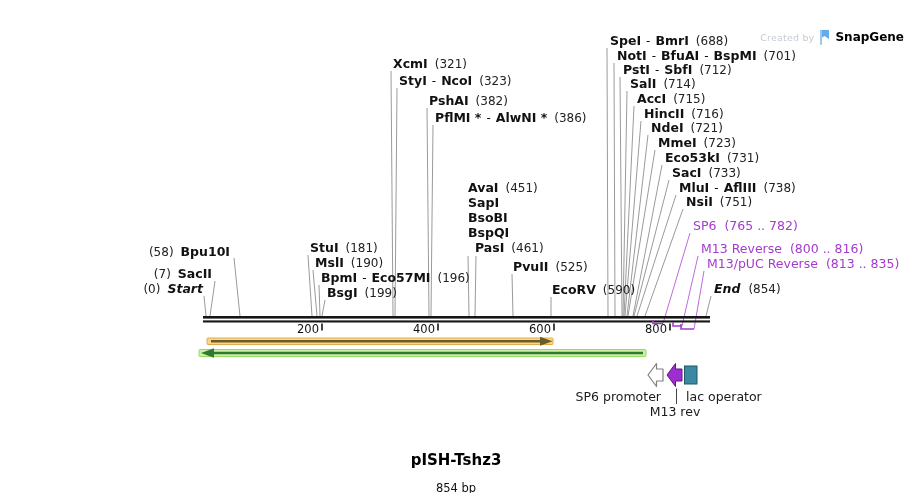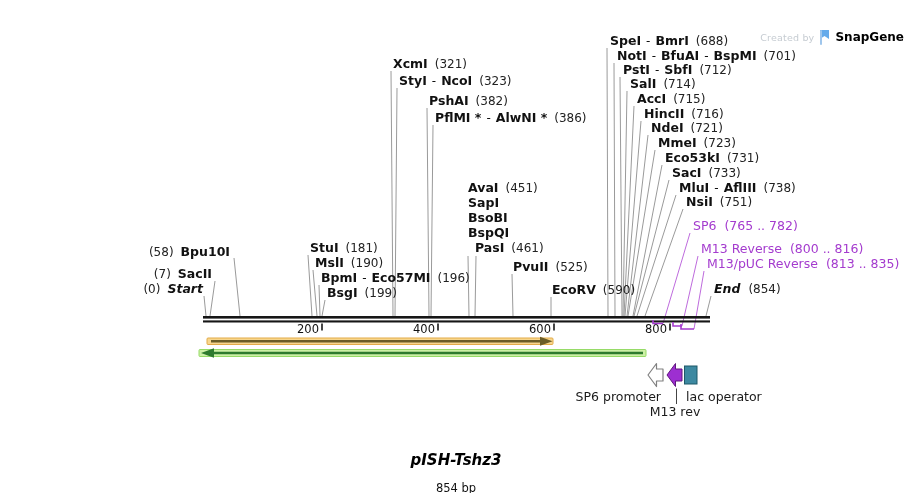--- a/index.html
+++ b/index.html
@@ -18,21 +18,21 @@
   #map-svg{position:absolute;left:0;top:0;}
   #map-svg text{font-family:"DejaVu Sans","Liberation Sans",sans-serif;}
   .enz-name{font-weight:700;font-size:12.5px;fill:#111;}
   .enz-sep{font-weight:400;font-size:12px;fill:#111;}
   .enz-num{font-weight:400;font-size:12px;fill:#222;}
   .bound-name{font-weight:700;font-style:italic;font-size:12.5px;fill:#111;}
   .primer-text{font-weight:400;font-size:12.5px;}
   .ruler-num{font-weight:400;font-size:11.5px;fill:#111;}
   .feat-label{font-weight:400;font-size:12.5px;fill:#1a1a1a;}
   .title-block{position:absolute;left:456px;top:451px;transform:translateX(-50%);text-align:center;}
-  .plasmid-name{font-size:15px;font-weight:700;color:#000;font-style:italic;}
+  .plasmid-name{font-size:15px;font-weight:700;color:#000;}
   .plasmid-length{font-size:11.5px;color:#111;margin-top:12px;}
 </style>
 </head>
 <body>
 
 <div class="stage">
 
   <div class="watermark">
     <span class="wm-created">Created by</span>
     <svg class="wm-flag" width="11" height="16" viewBox="0 0 11 16">

